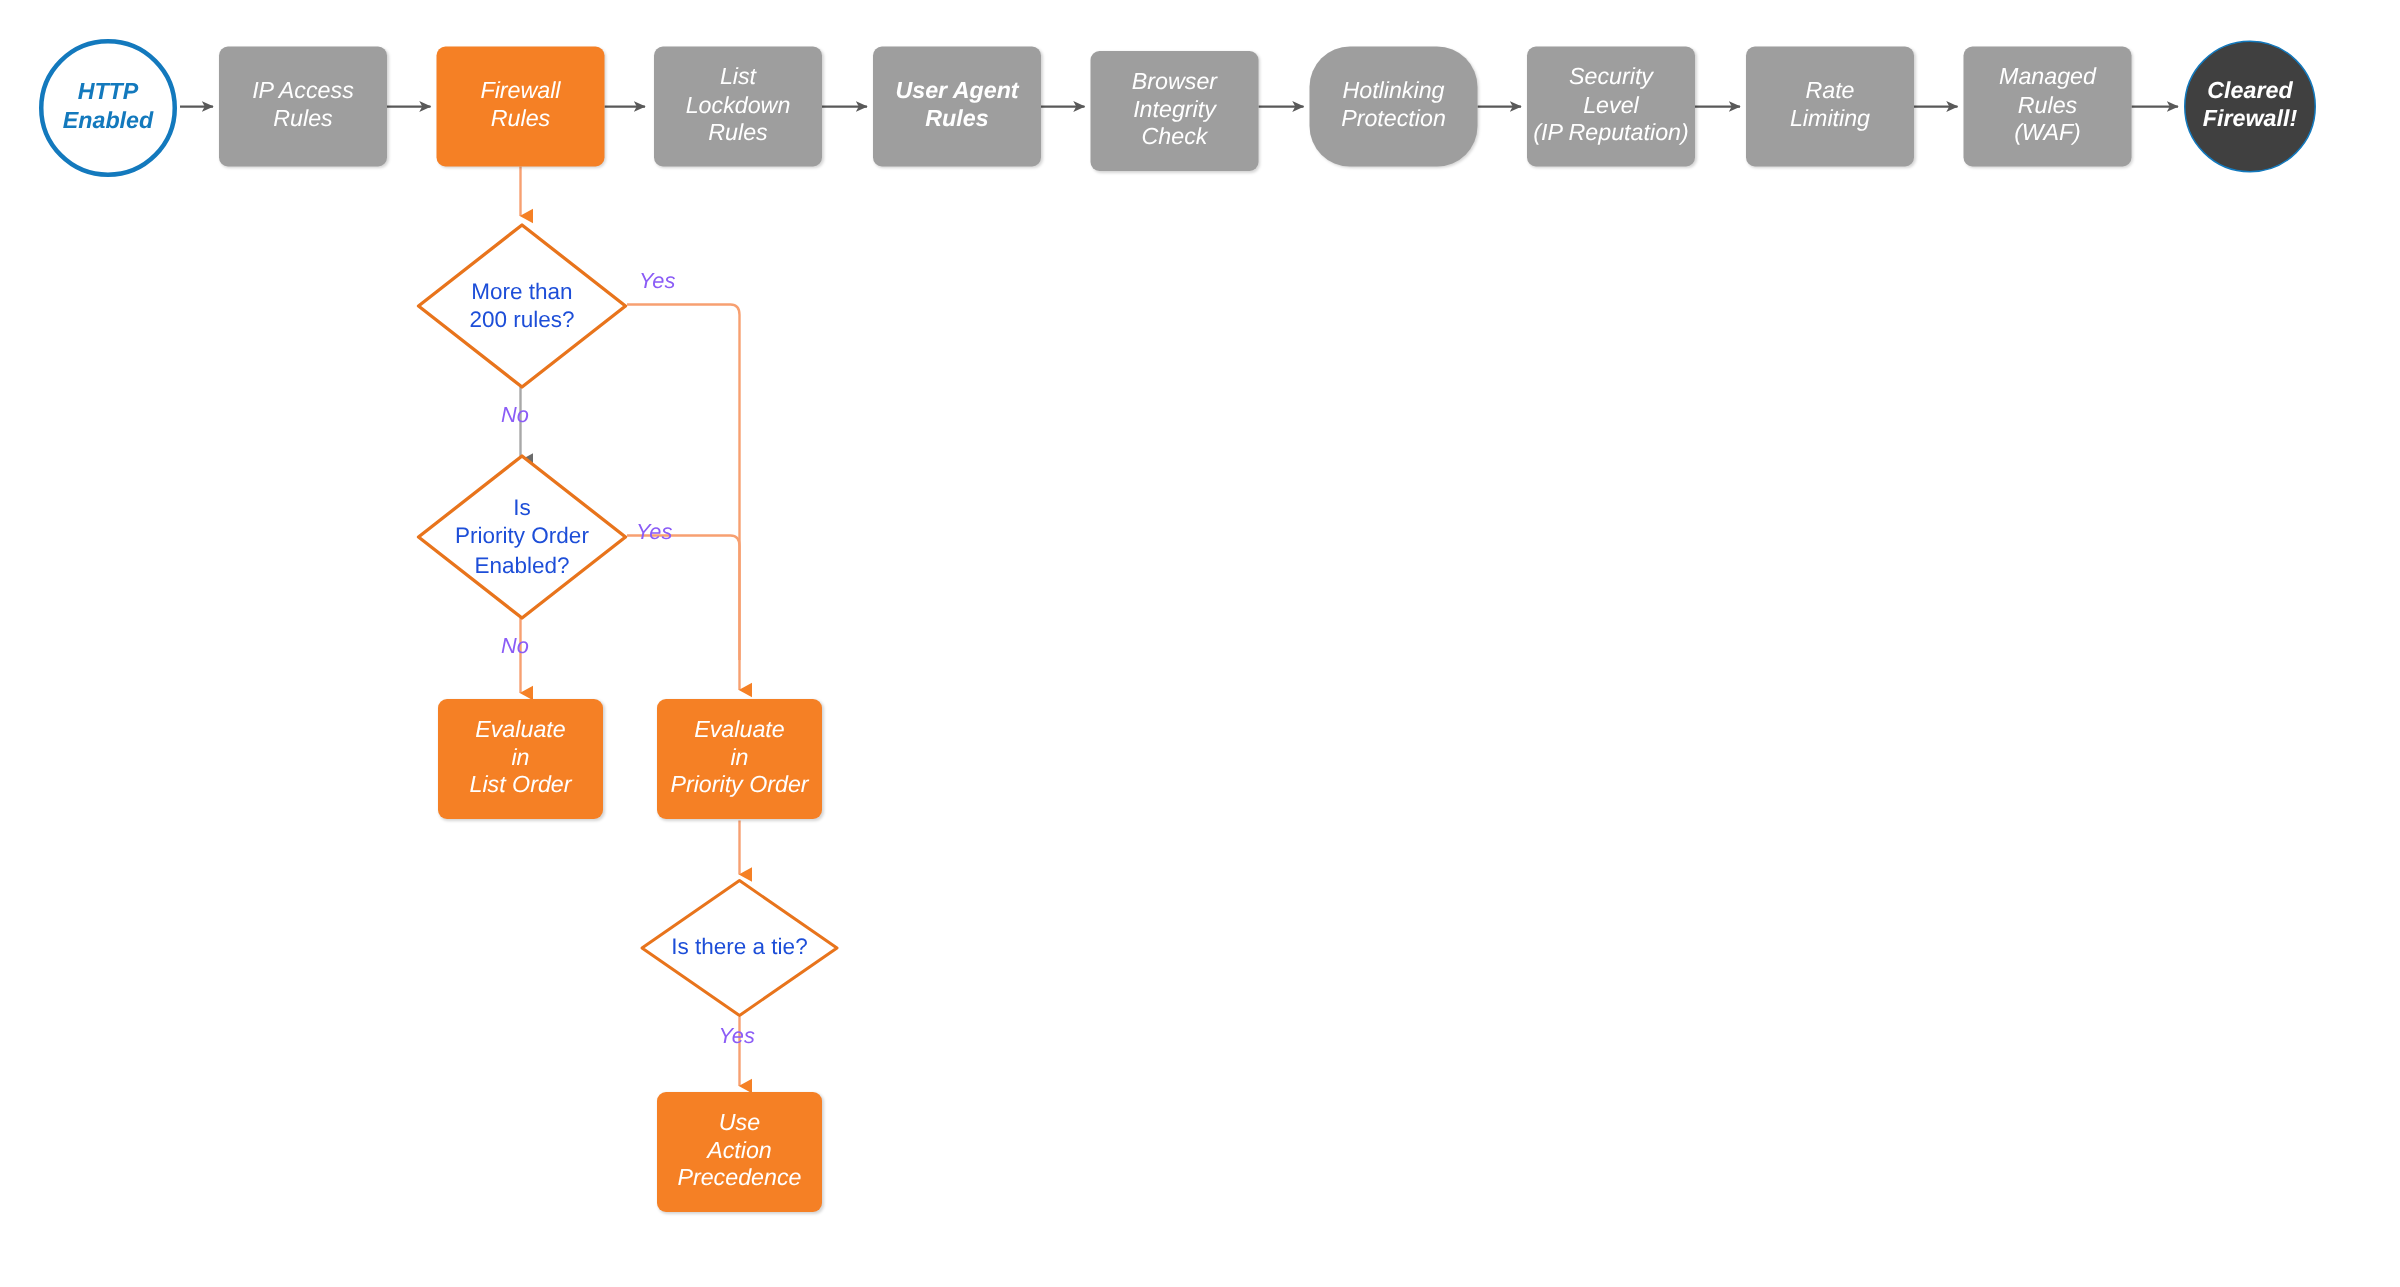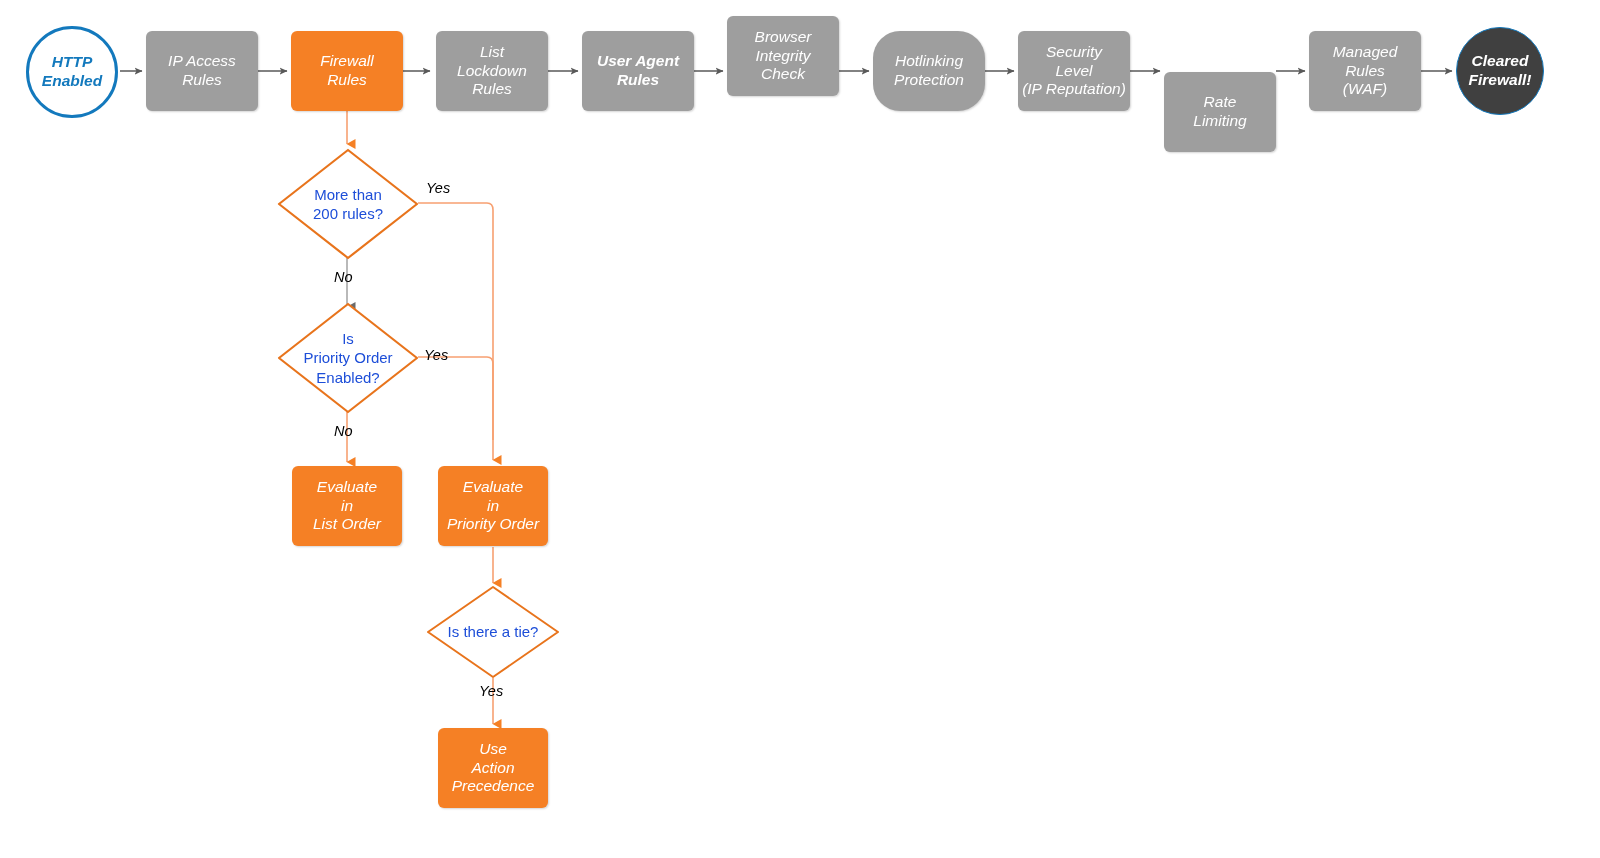--- a/index.html
+++ b/index.html
@@ -96,21 +96,21 @@
     font-size: 15px;
     color: #1d4ed8;
     line-height: 1.3;
     white-space: pre-line;
   }
   
   .edge-label {
     position: absolute;
     font-style: italic;
     font-size: 14.5px;
-    color: #000000;
+    color: #8b5cf6;
     white-space: nowrap;
   }
   .nowrap-lines { white-space: pre-line; }
 </style>
 </head>
 <body>
 
 <div id="canvas">
 
   <svg class="edges" viewBox="0 0 1600 858">
@@ -171,32 +171,32 @@
   <div class="node box-orange nowrap-lines" style="left:291px; top:31px; width:112px; height:80px;">Firewall
 Rules</div>
 
   <div class="node box-grey nowrap-lines" style="left:436px; top:31px; width:112px; height:80px;">List
 Lockdown
 Rules</div>
 
   <div class="node box-grey nowrap-lines" style="left:582px; top:31px; width:112px; height:80px;font-weight:bold;">User Agent
 Rules</div>
 
-  <div class="node box-grey nowrap-lines" style="left:727px; top:16px; width:112px; height:80px;">Browser
+  <div class="node box-grey nowrap-lines" style="left:727px; top:34px; width:112px; height:80px;">Browser
 Integrity
 Check</div>
 
   <div class="node box-grey nowrap-lines" style="left:873px; top:31px; width:112px; height:80px;border-radius:27px;">Hotlinking
 Protection</div>
 
   <div class="node box-grey nowrap-lines" style="left:1018px; top:31px; width:112px; height:80px;">Security
 Level
 (IP Reputation)</div>
 
-  <div class="node box-grey nowrap-lines" style="left:1164px; top:31px; width:112px; height:80px;margin-top:41px;">Rate
+  <div class="node box-grey nowrap-lines" style="left:1164px; top:31px; width:112px; height:80px;">Rate
 Limiting</div>
 
   <div class="node box-grey nowrap-lines" style="left:1309px; top:31px; width:112px; height:80px;">Managed
 Rules
 (WAF)</div>
 
   <div class="node circle circle-end nowrap-lines" style="left:1456px; top:27px; width:88px; height:88px;">Cleared
 Firewall!</div>
 
   <div class="diamond-wrap" style="left:277px; top:148px; width:142px; height:112px;">

